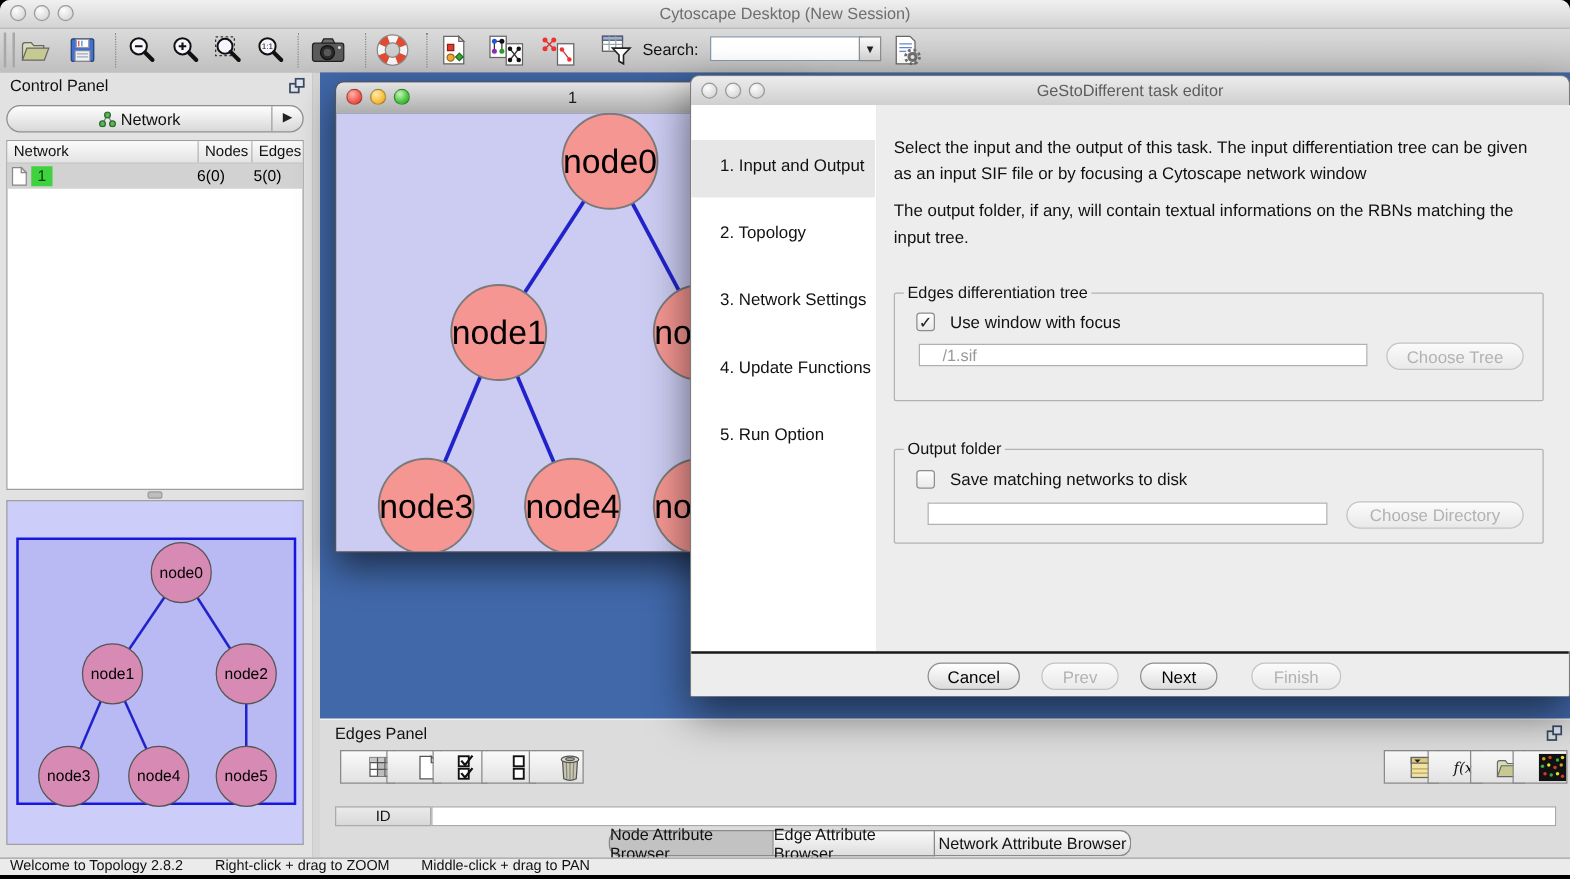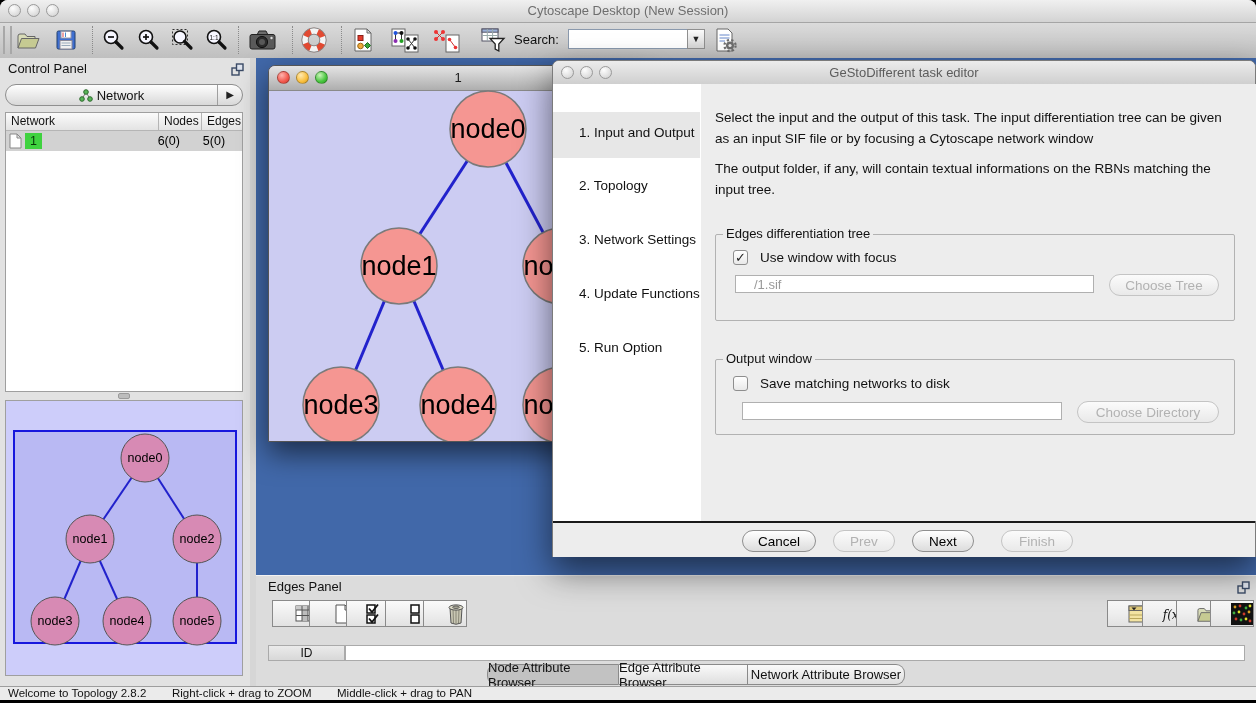--- a/index.html
+++ b/index.html
@@ -56,21 +56,21 @@
   .netwin .bar{height:24px;border-radius:6px 6px 0 0;background:linear-gradient(#e4e4e4,#aeaeae);border-bottom:1px solid #8a8a8a;position:relative;}
   .netwin .bar .title{text-align:center;font-size:13px;color:#1a1a1a;line-height:24px;}
   .netwin .canvas{position:absolute;left:0;top:24px;right:0;bottom:0;overflow:hidden;}
 
   
   .dialog{left:552px;top:60px;width:704px;height:497px;border:1px solid #7b7b7b;border-radius:7px 7px 0 0;
     box-shadow:0 14px 34px rgba(0,0,0,.55);box-sizing:border-box;background:#ededed;z-index:5;}
   .dialog .bar{height:23px;border-radius:6px 6px 0 0;background:linear-gradient(#ececec,#cfcfcf);border-bottom:1px solid #9b9b9b;position:relative;}
   .dialog .bar .title{text-align:center;font-size:13px;color:#5c5c5c;line-height:23px;}
   .dlg-side{left:0;top:23px;width:148px;height:437px;background:#fff;border-right:1px solid #d6d6d6;}
-  .dlg-step{left:16px;width:148px;height:18px;padding-left:10px;font-size:13.5px;color:#111;box-sizing:border-box;}
+  .dlg-step{left:0;width:148px;height:18px;padding-left:23px;font-size:13.5px;color:#111;box-sizing:border-box;}
   .dlg-hl{left:0;top:28px;width:147px;height:46px;background:#e7e7e7;}
   .dlg-main{left:148px;top:23px;width:556px;height:437px;background:#ededed;}
   .dlg-p{left:162px;width:508px;font-size:13.5px;color:#111;line-height:21px;}
   .groupbox{border:1px solid #b2b2b2;border-radius:2px;box-sizing:border-box;}
   .legend{position:absolute;top:-9px;left:7px;background:#ededed;padding:0 3px;font-size:13px;color:#111;}
   .cb{width:15px;height:15px;background:linear-gradient(#fff,#e9e9e9);border:1px solid #8e8e8e;border-radius:3px;
       box-sizing:border-box;text-align:center;font-size:13px;line-height:13px;color:#222;}
   .cb-lbl{font-size:13.5px;color:#111;}
   .txtfield{height:18px;background:#fff;border:1px solid #b0b0b0;font-size:13px;padding:0 5px;box-sizing:border-box;}
   .txtfield.dim{color:#999;}
@@ -408,21 +408,21 @@
 
     <div class="abs groupbox" style="left:162px;top:173px;width:520px;height:87px">
       <span class="legend">Edges differentiation tree</span>
       <span class="abs cb" style="left:17px;top:15px"><span>✓</span></span>
       <span class="abs cb-lbl" style="left:44px;top:15px">Use window with focus</span>
       <input class="abs txtfield dim" style="left: 19px; top: 40px; width: 359px; padding-left: 18px;" value="/1.sif">
       <div class="abs pill disabled" style="left:393px;top:39px;width:110px">Choose Tree</div>
     </div>
 
     <div class="abs groupbox" style="left:162px;top:298px;width:520px;height:76px">
-      <span class="legend">Output window</span>
+      <span class="legend">Output folder</span>
       <span class="abs cb" style="left:17px;top:16px"></span>
       <span class="abs cb-lbl" style="left:44px;top:16px">Save matching networks to disk</span>
       <input class="abs txtfield" style="left: 26px; top: 42px; width: 320px;" value="">
       <div class="abs pill disabled" style="left:361px;top:41px;width:142px">Choose Directory</div>
     </div>
 
     <div class="abs dlg-footer">
       <div class="abs pill" style="left:189px;top:7px;width:74px">Cancel</div>
       <div class="abs pill disabled" style="left:280px;top:7px;width:62px">Prev</div>
       <div class="abs pill" style="left:359px;top:7px;width:62px">Next</div>

